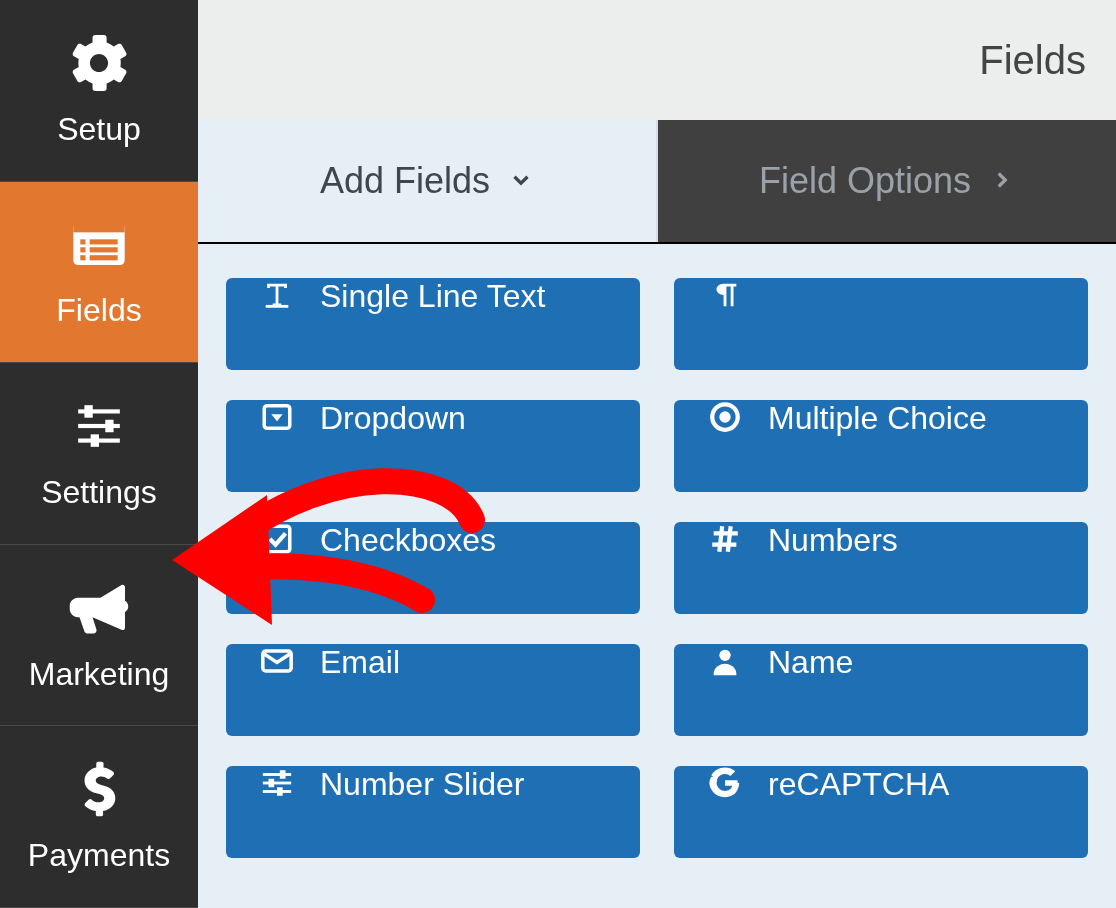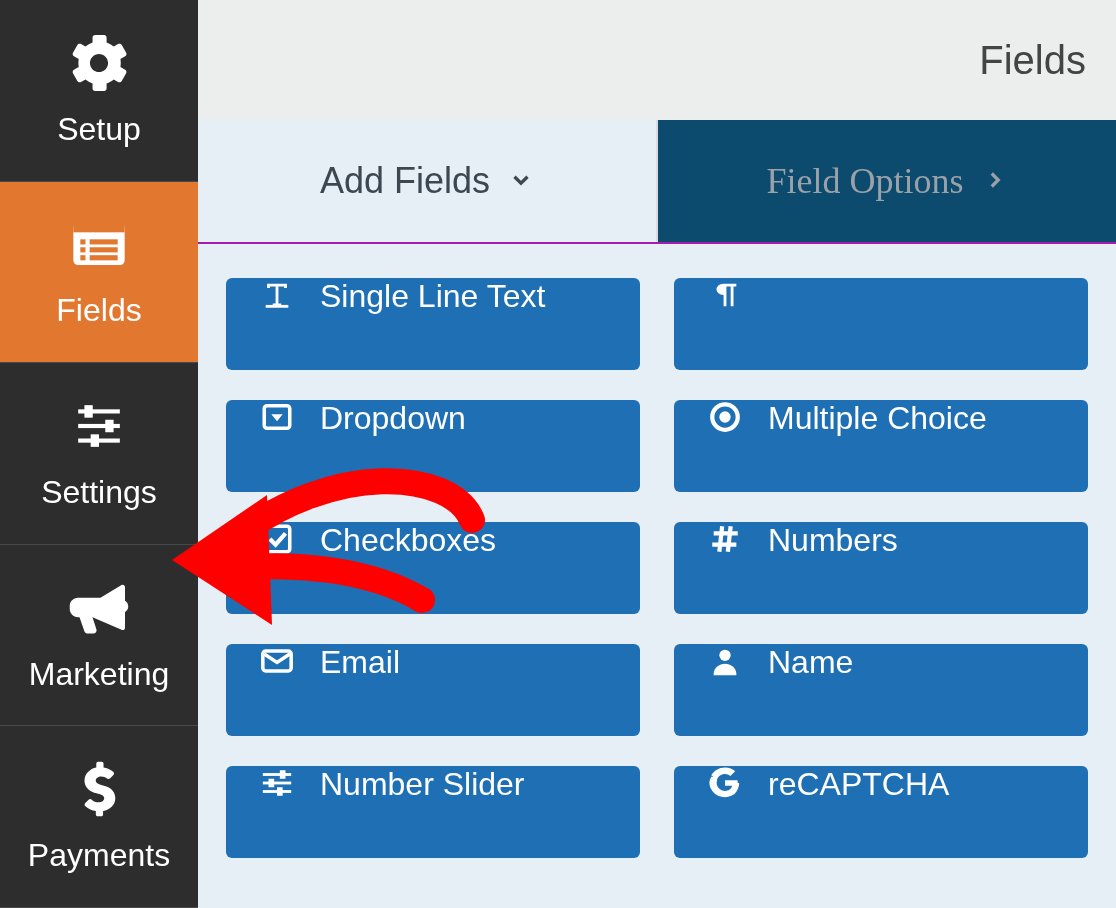--- a/index.html
+++ b/index.html
@@ -13,23 +13,23 @@
   .side-item .lbl { color: #fff; font-size: 32px; font-weight: 400; }
   .side-item.active { background: #e27730; }
   .side-icon { width: 70px; height: 60px; display:flex; align-items:center; justify-content:center; }
   .side-icon svg { fill: #fff; }
 
   
   .main { flex: 1; display: flex; flex-direction: column; }
   .header  { height: 120px; background: #eceded; display:flex; align-items:center; justify-content:flex-end; padding-right: 30px; }
   .header-title { font-size: 40px; color: #444; font-weight: 400; }
 
-  .tabs { height: 124px; display:flex; border-bottom: 2px solid #a21caf; }
+  .tabs { height: 124px; display:flex; border-bottom: 2px solid #000000; }
   .tab  { flex:1; display:flex; align-items:center; justify-content:center; gap: 18px; font-size: 36px; cursor:pointer; }
-  .tab.inactive { color:#9aa1a8; background:#0c4a6e; border-left:2px solid #d7dde3;font-family:Liberation Serif, serif; }
+  .tab.inactive { color:#9aa1a8; background:#404040; border-left:2px solid #d7dde3; }
   .tab.active   { color:#3d4750; background:#e6eef6; font-weight:400; }
 
   .panel { flex:1; background:#e6eef6; padding: 34px 28px 0 28px; overflow:hidden; }
   .grid  { display:grid; grid-template-columns: 1fr 1fr; gap: 30px 34px; }
   .field-btn {
     background:#1e6fb3; color:#fff; height:92px; display:flex; align-items:flex-start;
     padding-left:34px; gap: 26px; font-size:32px; border-radius:6px; cursor:pointer; font-weight:400;
   }
   .field-btn svg { fill:#fff; width:34px; height:34px; flex:0 0 34px; }
 

